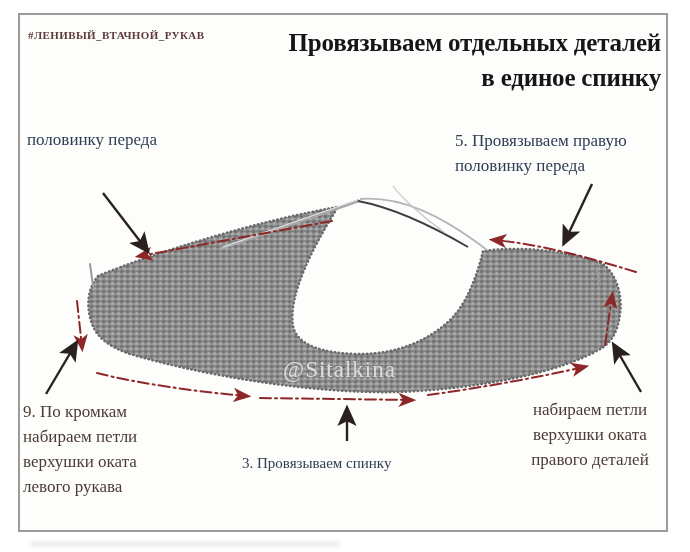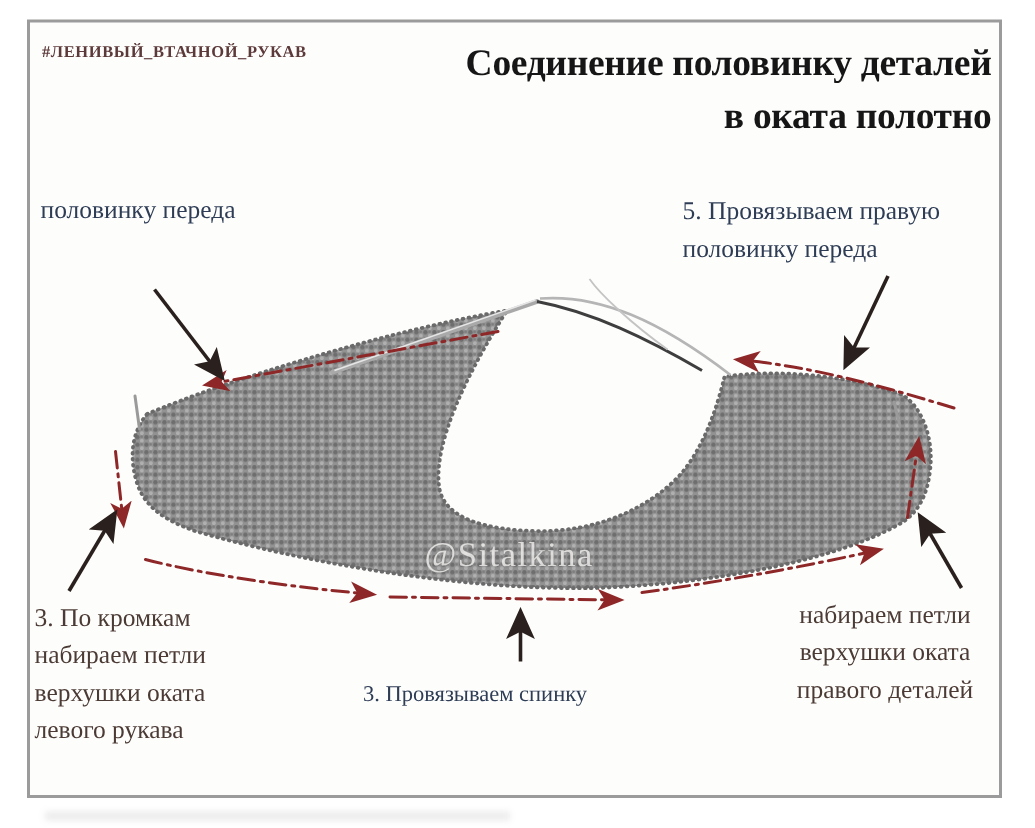--- a/index.html
+++ b/index.html
@@ -57,22 +57,22 @@
 </head>
 <body>
 
 <div class="stage">
 
   <div class="frame"></div>
 
   <div class="hashtag">#ЛЕНИВЫЙ_ВТАЧНОЙ_РУКАВ</div>
 
   <div class="title">
-    <div>Соединение половинку деталей</div>
-    <div>в оката полотно</div>
+    <div>Провязываем отдельных деталей</div>
+    <div>в единое спинку</div>
   </div>
 
   <svg class="diagram" width="690" height="552" viewBox="0 0 690 552">
     <defs>
       <pattern id="knitpat" width="6" height="5" patternUnits="userSpaceOnUse">
         <rect width="6" height="5" style="fill:var(--knit-base)"></rect>
         <circle cx="1.6" cy="1.5" r="1.5" fill="#6e6e6e"></circle>
         <circle cx="4.6" cy="3.8" r="1.3" fill="#b0b0b0"></circle>
         <circle cx="4.4" cy="1.2" r="0.9" fill="#7e7e7e"></circle>
       </pattern>
@@ -124,21 +124,21 @@
   <div class="step blue step1">
     <div>половинку переда</div>
   </div>
 
   <div class="step blue step5">
     <div>5. Провязываем правую</div>
     <div>половинку переда</div>
   </div>
 
   <div class="step brown step2">
-    <div>3. По кромкам</div>
+    <div>9. По кромкам</div>
     <div>набираем петли</div>
     <div>верхушки оката</div>
     <div>левого рукава</div>
   </div>
 
   <div class="step brown step4">
     <div>набираем петли</div>
     <div>верхушки оката</div>
     <div>правого деталей</div>
   </div>

